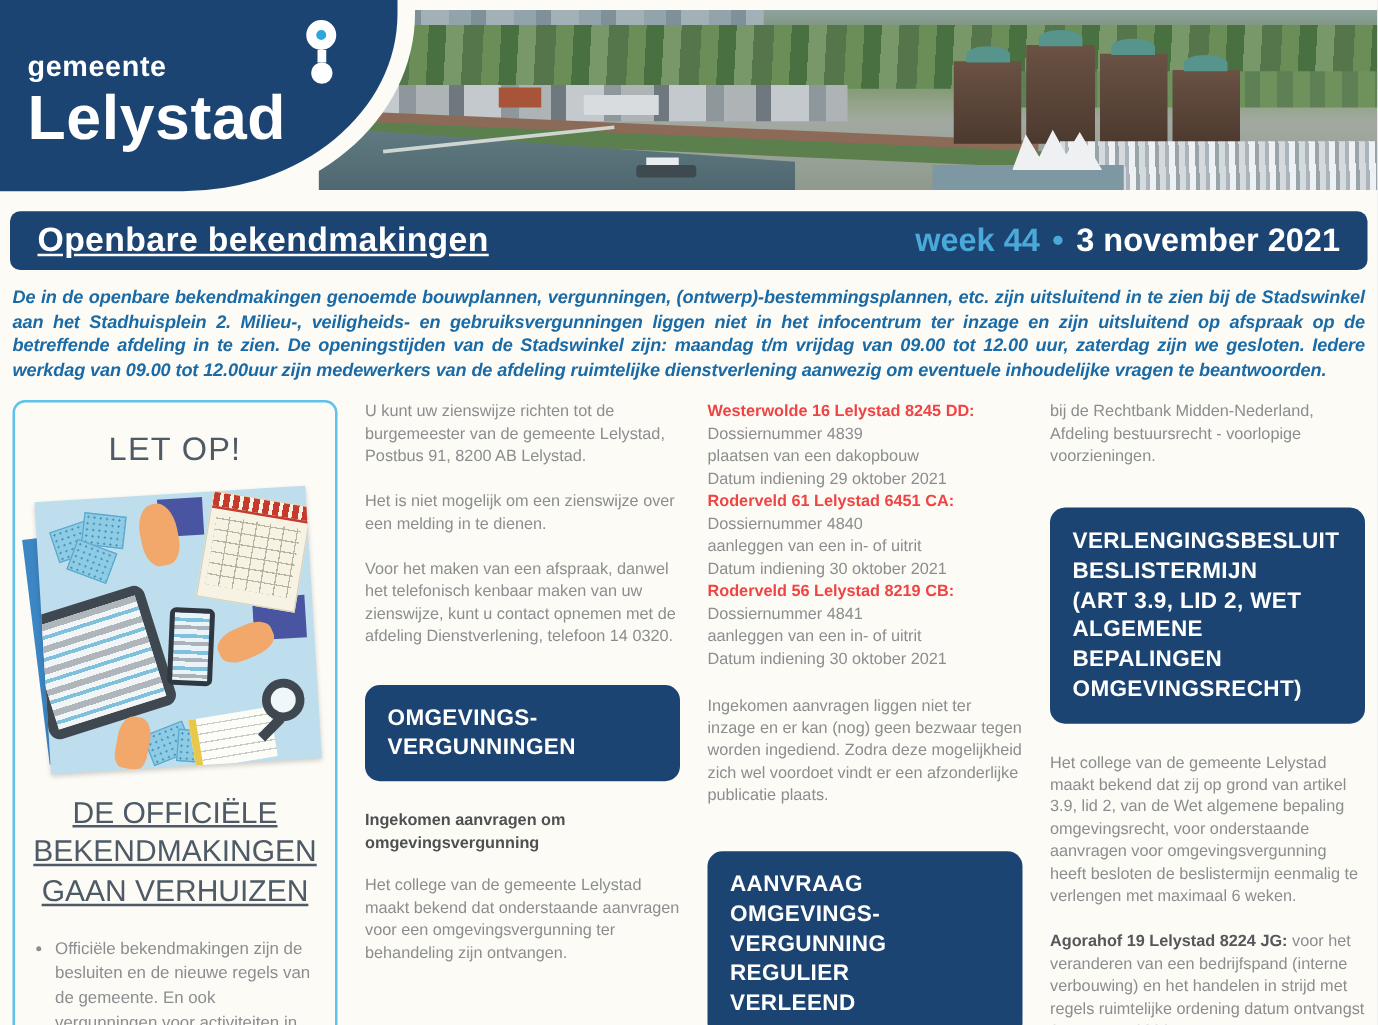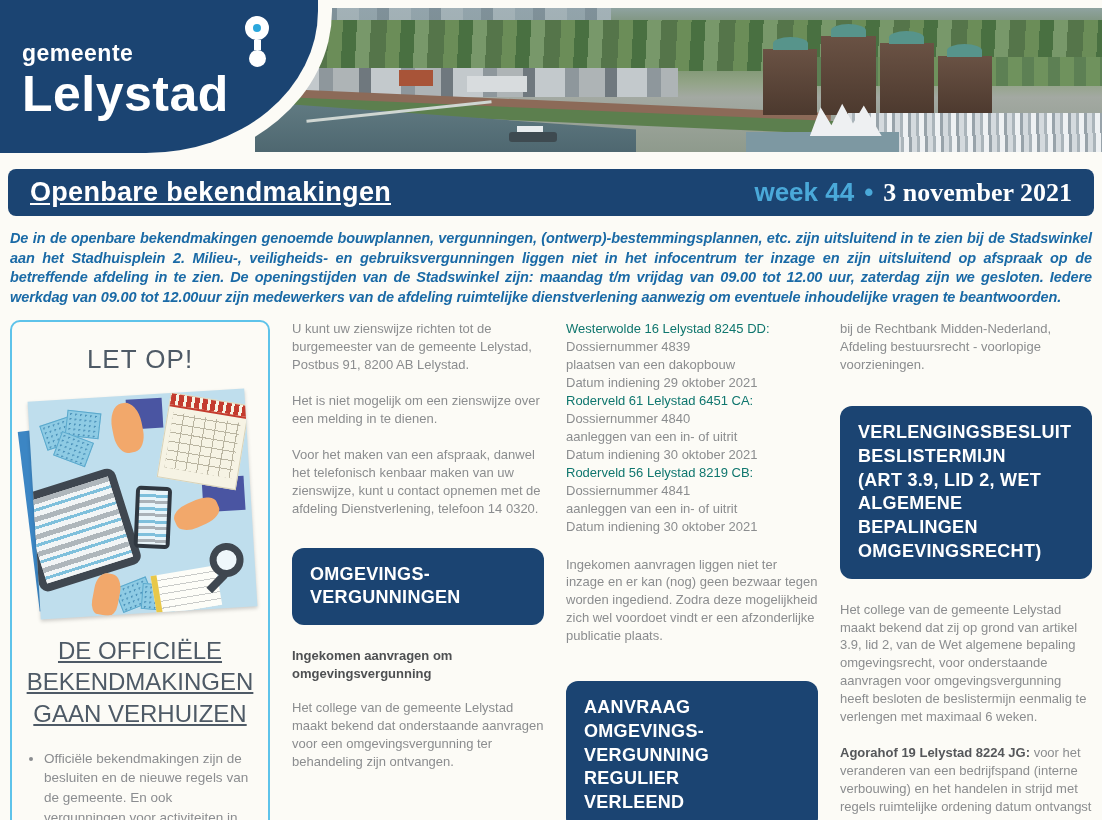--- a/index.html
+++ b/index.html
@@ -48,32 +48,32 @@
   .pin { position:absolute; left:237px; top:16px; width:40px; }
   .pin-ring { width:24px; height:24px; border:8px solid #fff; border-radius:50%; background:#2ba7dc; margin:0 auto; }
   .pin-stem { width:7px; height:10px; background:#fff; margin:0 auto; }
   .pin-dot { width:17px; height:17px; background:#fff; border-radius:50%; margin:0 auto; }
 
   
   .banner { margin:7px 8px 0; height:47px; background:#1b4472; border-radius:8px;
             display:flex; align-items:center; justify-content:space-between; padding:0 22px; }
   .banner-title { color:#fff; font-size:27px; font-weight:bold; letter-spacing:.3px;text-decoration:underline; }
   .banner-date { font-size:26px; font-weight:bold; display:flex; align-items:center; }
-  .week { color:#4aa9d9; } .sep { color:#4aa9d9; margin:0 10px; } .date { color:#fff;font-family:Liberation Serif, serif; }
+  .week { color:#4aa9d9; } .sep { color:#4aa9d9; margin:0 10px; } .date { color:#fff; }
 
   
   .intro { margin:13px 10px 0; color:#1a6aa6; font-weight:bold; font-size:14.5px; line-height:1.35;
            text-align:justify; letter-spacing:-.1px;font-style:italic; }
 
   
   .columns { display:grid; grid-template-columns:260px 1fr 1fr 1fr; gap:22px; margin:13px 10px 0; }
   .col p { color:#8b8d8f; font-size:13px; line-height:1.38; margin:0 0 18px; }
   .pre { white-space:pre-line; }
   .subhead { font-weight:bold; color:#4e5052; font-size:13px; line-height:1.38; margin:0 0 16px; }
-  .entry-address { font-weight:normal; color:#0f766e; font-size:13px; line-height:1.38; }
+  .entry-address { font-weight:bold; color:#ef4444; font-size:13px; line-height:1.38; }
   .entry-details { color:#8b8d8f; font-size:13px; line-height:1.38; }
   .entry-inline b { color:#55575a; }
   .section-box { background:#1b4472; color:#fff; font-weight:bold; font-size:18px; line-height:1.32;
            border-radius:12px; padding:15px 18px; letter-spacing:.3px; white-space:pre-line; margin:4px 0 22px; }
 
   
   .notice-box { border:2px solid #5ec3ea; border-radius:10px; padding:14px 14px 0; height:560px; background:transparent; }
   .notice-title { text-align:center; color:#4e5a66; font-size:26px; letter-spacing:1px; font-weight:400; margin:8px 0 14px; }
   .notice-heading { text-align:center; color:#4e5a66; font-size:24px; line-height:1.3; font-weight:400;
            margin:14px 0 20px; white-space:pre-line;text-decoration:underline; }

